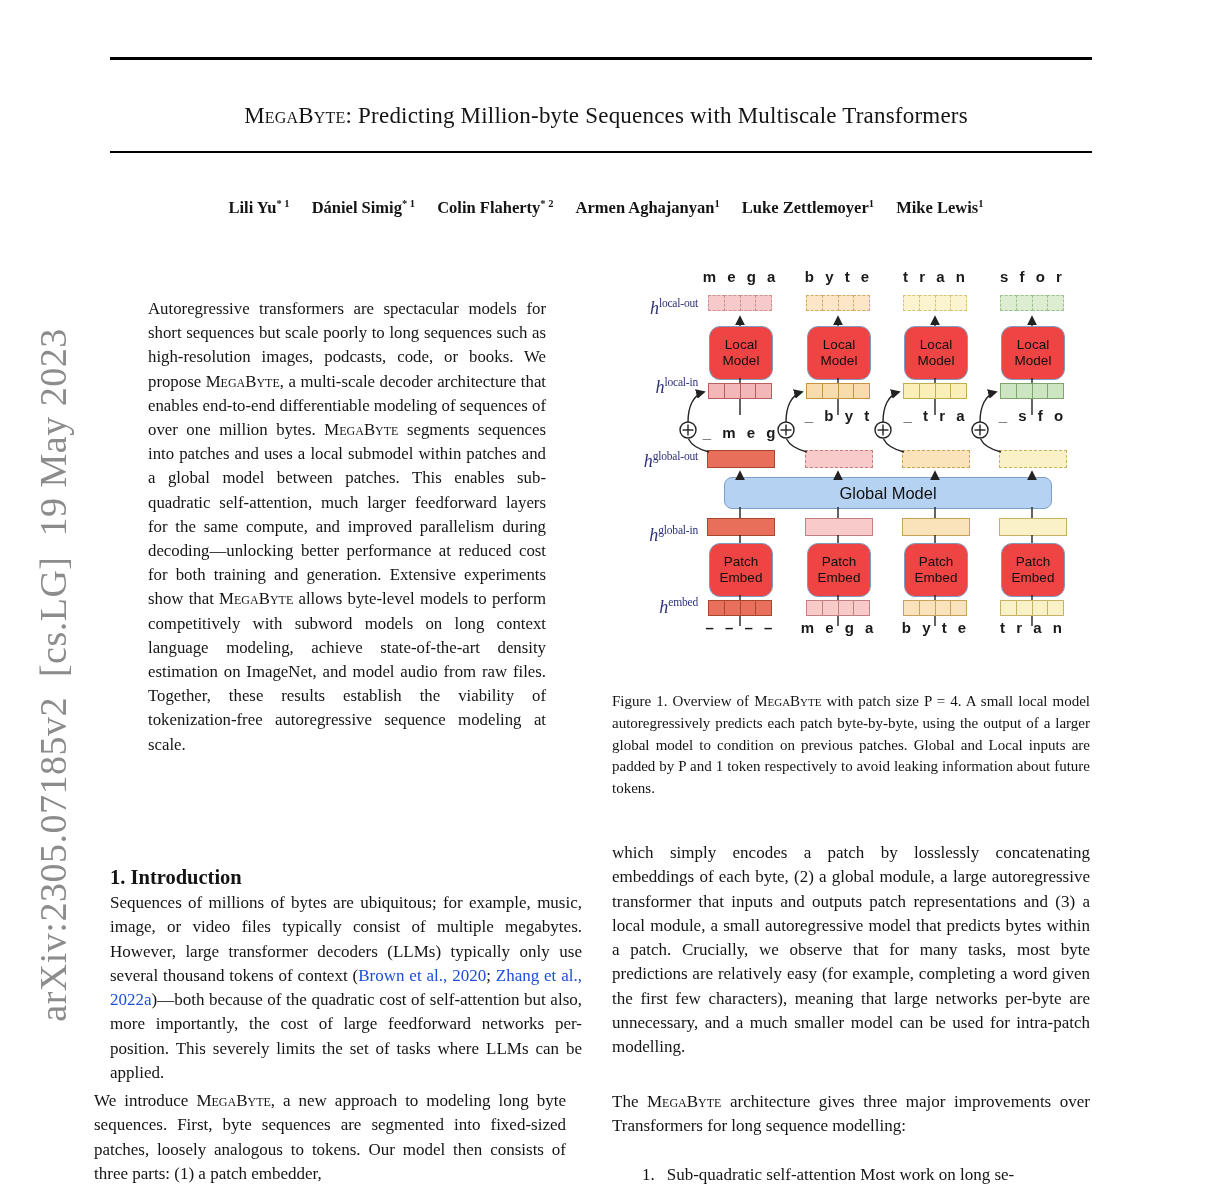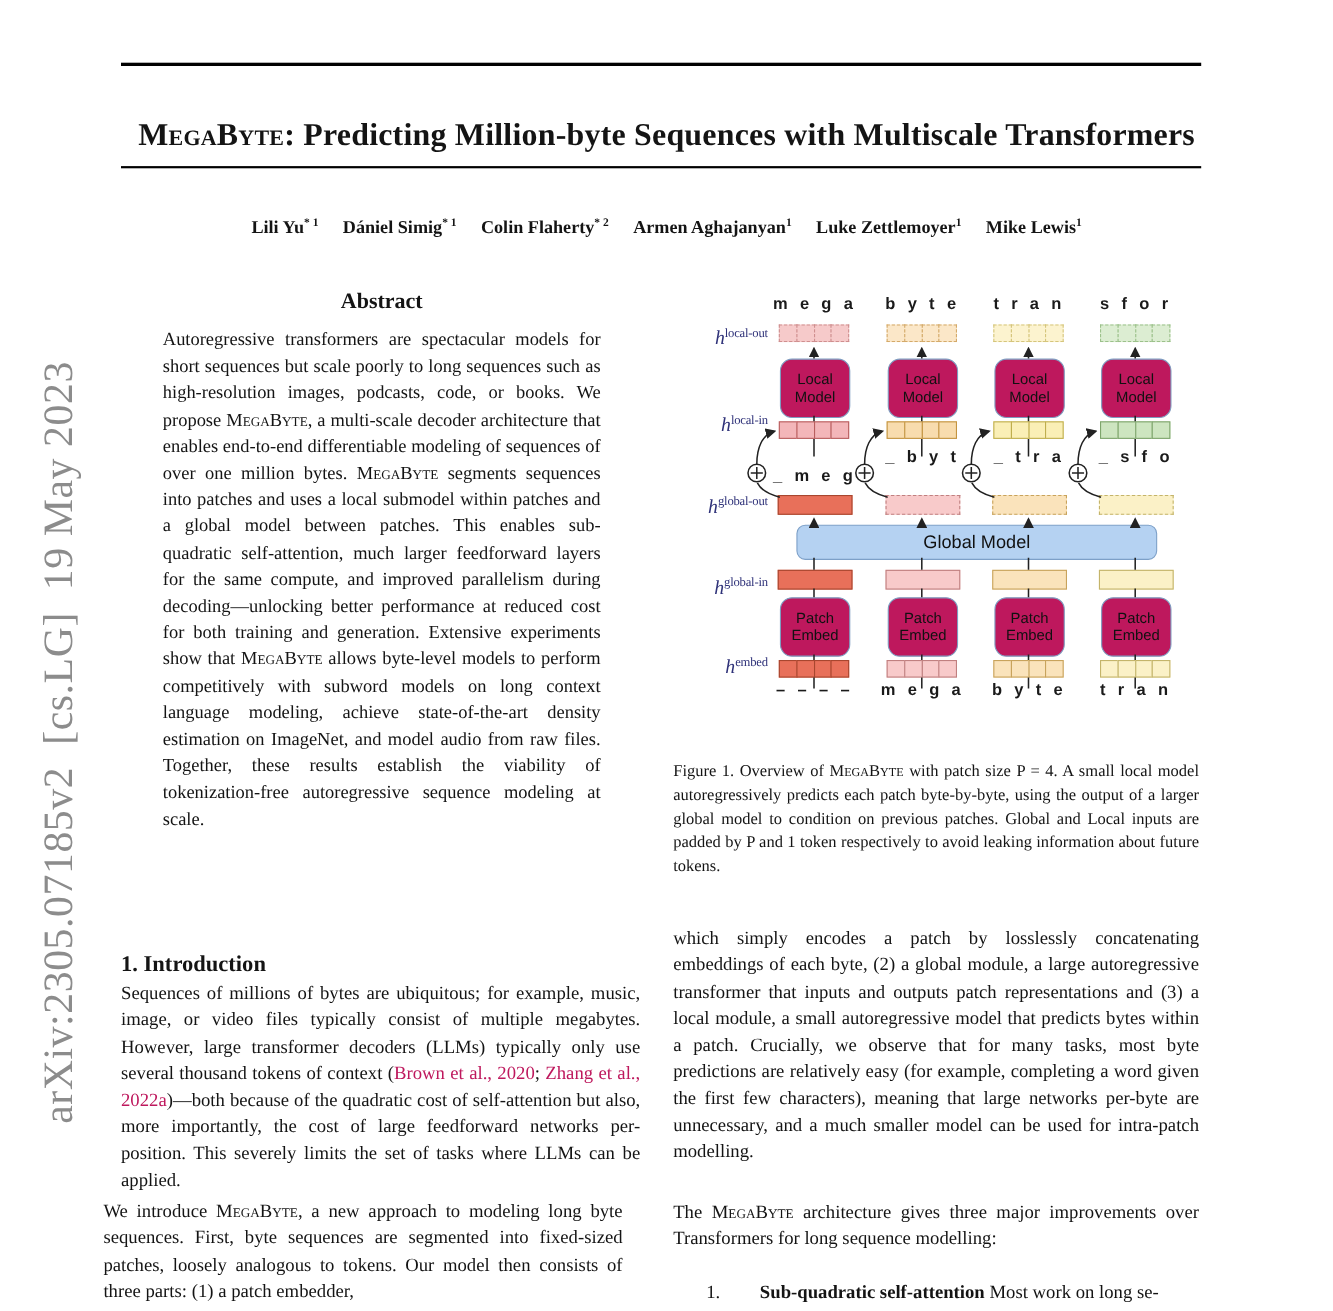--- a/index.html
+++ b/index.html
@@ -2,44 +2,44 @@
 <html><head>
 <meta charset="utf-8">
 <style>
   html,body{margin:0;padding:0;background:#e8e8e8;}
   .page{position:relative;width:1212px;height:1192px;background:#ffffff;overflow:hidden;
         font-family:"Liberation Serif",serif;color:#141414;}
   .rule{position:absolute;left:110px;width:982px;background:#000;}
   .rule-top{top:57px;height:3px;}
   .rule-mid{top:151px;height:2px;}
   .paper-title{position:absolute;left:60px;top:88px;width:1092px;text-align:center;
-        font-size:29px;font-weight:bold;letter-spacing:.2px;}
+        font-size:23px;font-weight:normal;letter-spacing:.2px;}
   .sc{font-variant:small-caps;}
   .it{}
-  .bold{font-weight:bold;margin-left:24px;}
+  .bold{font-weight:normal;}
   .authors{position:absolute;left:60px;top:197px;width:1092px;text-align:center;
         font-size:16.5px;font-weight:bold;}
   .author{margin:11px 9px;white-space:nowrap;}
   .author sup{font-size:10.5px;}
   .sidebar{position:absolute;left:53px;top:675px;transform:translate(-50%,-50%) rotate(-90deg);
         font-size:38px;color:#8c8c8c;white-space:pre;letter-spacing:.5px;}
   .abstract-heading{position:absolute;left:148px;top:263px;width:398px;text-align:center;
         font-size:20px;font-weight:bold;}
   .abstract-body{position:absolute;left:148px;top:297px;width:398px;
         font-size:16.8px;line-height:24.2px;text-align:justify;}
   .body-text{font-size:17px;line-height:24.3px;text-align:justify;margin:0;}
   .intro-heading{position:absolute;left:110px;top:849px;font-size:20.5px;font-weight:bold;}
   .p-left-1{position:absolute;left:110px;top:891px;width:472px;}
   .p-left-2{position:absolute;left:94px;top:1089px;width:472px;}
   .p-right-1{position:absolute;left:612px;top:841px;width:478px;}
   .p-right-2{position:absolute;left:612px;top:1090px;width:478px;}
   .list-item{position:absolute;left:642px;top:1163px;width:448px;
         font-size:17px;line-height:24.3px;text-align:justify;}
   .list-item .num{margin-right:12px;}
-  .cite{color:#be185d;text-decoration:none;cursor:pointer;}
+  .cite{color:#1d4ed8;text-decoration:none;cursor:pointer;}
   .caption{position:absolute;left:612px;top:676px;width:478px;
         font-size:15px;line-height:21.8px;text-align:justify;}
   
   .figure{position:absolute;left:612px;top:262px;width:480px;height:402px;
         font-family:"Liberation Sans",sans-serif;}
   .h-label{position:absolute;left:0;width:86px;text-align:right;padding-right:4px;
         font-family:"Liberation Serif",serif;font-style:italic;font-size:18px;
         line-height:20px;color:#2f3279;}
   .h-label sup{font-style:normal;font-size:11.5px;letter-spacing:-.2px;}
   .fig-letters{position:absolute;width:110px;text-align:center;font-size:15px;
@@ -62,21 +62,21 @@
   .em-4 .cell{background:#fbf1c7;border-color:#c4b46a;}
   .bar{position:absolute;width:66px;height:16px;border:1.4px solid;}
   .go-1{background:#e8705a;border-color:#a8462f;}
   .go-2{background:#f8caca;border-color:#c08080;border-style:dashed;}
   .go-3{background:#fae3bb;border-color:#c8a35c;border-style:dashed;}
   .go-4{background:#fbf1c7;border-color:#c4b46a;border-style:dashed;}
   .gi-1{background:#e8705a;border-color:#a8462f;}
   .gi-2{background:#f8caca;border-color:#c08080;}
   .gi-3{background:#fae3bb;border-color:#c8a35c;}
   .gi-4{background:#fbf1c7;border-color:#c4b46a;}
-  .model-box{position:absolute;width:62px;height:52px;background:#be185d;
+  .model-box{position:absolute;width:62px;height:52px;background:#ef4444;
         border:1.4px solid #7e9cc0;border-radius:11px;display:flex;align-items:center;
         justify-content:center;text-align:center;font-size:13.5px;line-height:16px;color:#111;}
   .global-box{position:absolute;left:112px;top:215px;width:326px;height:30px;
         background:#b5d2f2;border:1.4px solid #7da0c8;border-radius:8px;display:flex;
         align-items:center;justify-content:center;font-size:16.5px;color:#111;}
   .fig-svg{position:absolute;left:0;top:0;pointer-events:none;}
 </style>
 </head>
 <body>
 
@@ -92,21 +92,20 @@
 
   <div class="authors">
     <span class="author"><span>Lili Yu</span><sup>* 1</sup></span>
     <span class="author"><span>Dániel Simig</span><sup>* 1</sup></span>
     <span class="author"><span>Colin Flaherty</span><sup>* 2</sup></span>
     <span class="author"><span>Armen Aghajanyan</span><sup>1</sup></span>
     <span class="author"><span>Luke Zettlemoyer</span><sup>1</sup></span>
     <span class="author"><span>Mike Lewis</span><sup>1</sup></span>
   </div>
 
-  <div class="abstract-heading">Abstract</div>
 
   <p class="abstract-body body-text" style="font-size:16.8px;line-height:24.2px;"><span>Autoregressive transformers are spectacular models for short sequences but scale poorly to long sequences such as high-resolution images, podcasts, code, or books. We propose </span><span class="sc">MegaByte</span><span>, a multi-scale decoder architecture that enables end-to-end differentiable modeling of sequences of over one million bytes. </span><span class="sc">MegaByte</span><span> segments sequences into patches and uses a </span><span class="it">local</span><span> submodel within patches and a </span><span class="it">global</span><span> model between patches. This enables sub-quadratic self-attention, much larger feedforward layers for the same compute, and improved parallelism during decoding—unlocking better performance at reduced cost for both training and generation. Extensive experiments show that </span><span class="sc">MegaByte</span><span> allows byte-level models to perform competitively with subword models on long context language modeling, achieve state-of-the-art density estimation on ImageNet, and model audio from raw files. Together, these results establish the viability of tokenization-free autoregressive sequence modeling at scale.</span></p>
 
   <div class="figure">
 
     <div class="h-label" style="top:31px;"><span>h</span><sup>local-out</sup></div>
     <div class="h-label" style="top:110px;"><span>h</span><sup>local-in</sup></div>
     <div class="h-label" style="top:184px;"><span>h</span><sup>global-out</sup></div>
     <div class="h-label" style="top:258px;"><span>h</span><sup>global-in</sup></div>
     <div class="h-label" style="top:330px;"><span>h</span><sup>embed</sup></div>

